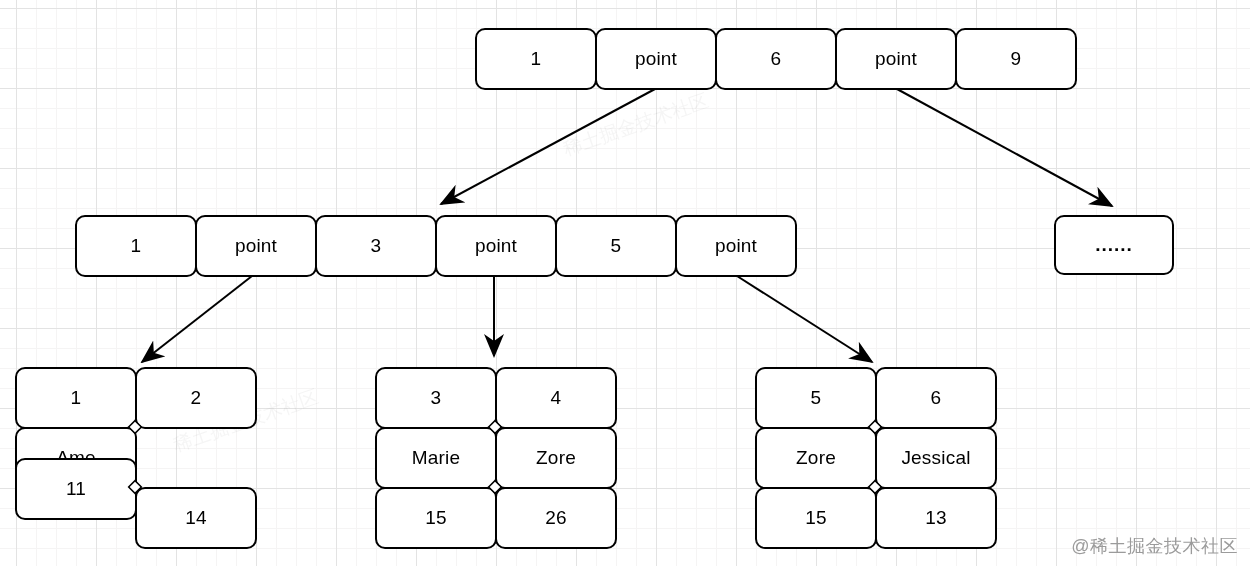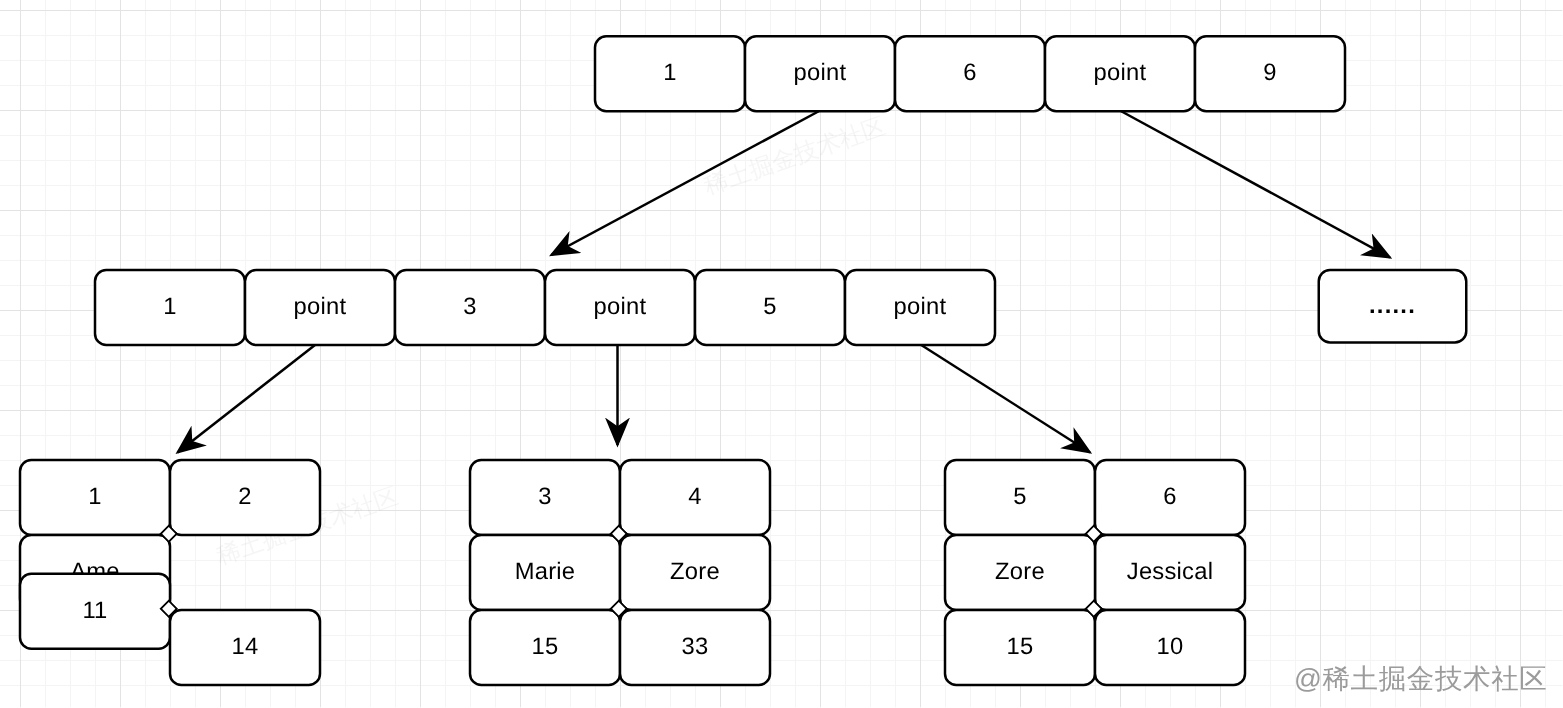--- a/index.html
+++ b/index.html
@@ -21,21 +21,21 @@
     display:flex;align-items:center;justify-content:center;
     font-size:19px;color:#000;letter-spacing:.2px;
   }
   .cell.dots{font-weight:bold;letter-spacing:1px;}
   .overlay{position:absolute;left:0;top:0;pointer-events:none;}
   .wm{
     position:absolute;color:rgba(120,120,120,0.07);font-size:19px;
     transform:rotate(-19deg);white-space:nowrap;user-select:none;
   }
   .credit{
-    position:absolute;right:12px;bottom:8px;color:#9b9b9b;font-size:22px;
+    position:absolute;right:12px;bottom:8px;color:#9b9b9b;font-size:18px;
     letter-spacing:.5px;
   }
 </style>
 </head>
 <body>
 
 <div class="canvas">
 
   <div class="wm" style="left:560px;top:112px">稀土掘金技术社区</div>
   <div class="wm" style="left:170px;top:408px">稀土掘金技术社区</div>
@@ -60,28 +60,28 @@
   <div class="cell" style="left:135px;top:367px">2</div>
   <div class="cell" style="left:15px;top:427px">Ame</div>
   <div class="cell" style="left:15px;top:458px">11</div>
   <div class="cell" style="left:135px;top:487px">14</div>
 
   <div class="cell" style="left:375px;top:367px">3</div>
   <div class="cell" style="left:495px;top:367px">4</div>
   <div class="cell" style="left:375px;top:427px">Marie</div>
   <div class="cell" style="left:495px;top:427px">Zore</div>
   <div class="cell" style="left:375px;top:487px">15</div>
-  <div class="cell" style="left:495px;top:487px">33</div>
+  <div class="cell" style="left:495px;top:487px">26</div>
 
   <div class="cell" style="left:755px;top:367px">5</div>
   <div class="cell" style="left:875px;top:367px">6</div>
   <div class="cell" style="left:875px;top:427px">Jessical</div>
   <div class="cell" style="left:755px;top:427px">Zore</div>
   <div class="cell" style="left:755px;top:487px">15</div>
-  <div class="cell" style="left:875px;top:487px">10</div>
+  <div class="cell" style="left:875px;top:487px">13</div>
 
   <svg class="overlay" width="1250" height="566" viewBox="0 0 1250 566">
     <defs>
       <marker id="ah" viewBox="0 0 12 10" refX="11" refY="5" markerWidth="12" markerHeight="10" orient="auto">
         <path d="M0,0 L12,5 L0,10 L3.5,5 Z" fill="#000"></path>
       </marker>
     </defs>
     <line x1="655" y1="89" x2="441" y2="204" stroke="#000" stroke-width="2" marker-end="url(#ah)"></line>
     <line x1="897" y1="89" x2="1112" y2="206" stroke="#000" stroke-width="2" marker-end="url(#ah)"></line>
     <line x1="252" y1="276" x2="142" y2="362" stroke="#000" stroke-width="2" marker-end="url(#ah)"></line>

